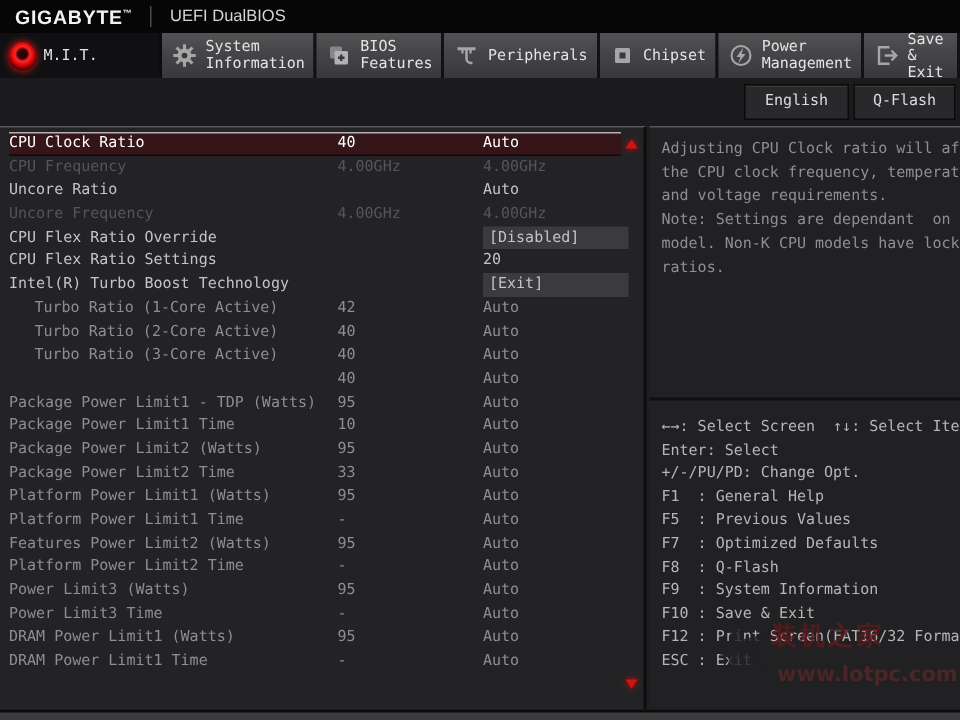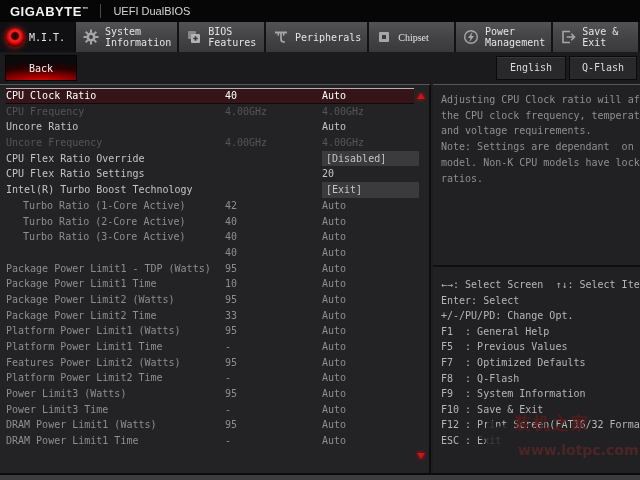--- a/index.html
+++ b/index.html
@@ -120,21 +120,21 @@
 
 <div class="screen">
 
   <div class="topbar">
     <span class="logo"><span>GIGABYTE</span><sup>™</sup></span>
     <span class="logo-sep"></span>
     <span class="fw-title">UEFI DualBIOS</span>
   </div>
 
   <div class="tabbar" id="tabbar">
-      <div class="tab active" style="width: 76px;">
+      <div class="tab active" style="width: 108px;">
         <span class="ticon">
           <span class="orb"></span>
         </span>
         <span>M.I.T.</span>
       </div>
       <div class="tab" style="flex: 1 1 0%;">
         <span class="ticon">
           <svg width="16" height="16" viewBox="0 0 16 16">
             <g fill="#a6a6a8">
               <circle cx="8" cy="8" r="4.6"></circle>
@@ -165,21 +165,21 @@
       <div class="tab" style="flex: 1 1 0%;">
         <span class="ticon">
           <svg width="16" height="16" viewBox="0 0 16 16">
             <path d="M2 3.5h12" stroke="#a6a6a8" stroke-width="2"></path>
             <path d="M8 3.5v6.5a3 3 0 0 0 3 3h1" stroke="#a6a6a8" stroke-width="1.7" fill="none"></path>
             <path d="M5.3 3.5v3.2M10.7 3.5v3.2" stroke="#a6a6a8" stroke-width="1.5"></path>
           </svg>
         </span>
         <span>Peripherals</span>
       </div>
-      <div class="tab" style="flex: 1 1 0%; font-family: Liberation Serif, serif;">
+      <div class="tab" style="flex: 1 1 0%;">
         <span class="ticon">
           <svg width="16" height="16" viewBox="0 0 16 16">
             <rect x="3" y="3" width="10" height="10" rx="1" fill="#a6a6a8"></rect>
             <rect x="6" y="6" width="4" height="4" fill="#39393b"></rect>
           </svg>
         </span>
         <span>Chipset</span>
       </div>
       <div class="tab" style="flex: 1 1 0%;">
         <span class="ticon">
@@ -195,21 +195,20 @@
           <svg width="16" height="16" viewBox="0 0 16 16">
             <path d="M10 2.5H3v11h7" fill="none" stroke="#a6a6a8" stroke-width="1.6"></path>
             <path d="M6.8 8h7.2M11.3 4.8 14.5 8l-3.2 3.2" fill="none" stroke="#a6a6a8" stroke-width="1.6"></path>
           </svg>
         </span>
         <span>Save &amp; Exit</span>
       </div>
     </div>
 
   <div class="subbar">
-    <div class="back-btn">Back</div>
     <div class="mini-btn btn-qflash">Q-Flash</div>
     <div class="mini-btn btn-english">English</div>
   </div>
 
   <div class="list-panel">
     <div class="rows" id="rows">
         <div class="row selected"><span class="lbl">CPU Clock Ratio</span><span class="col2">40</span><span class="col3">Auto</span></div>
         <div class="row disabled"><span class="lbl">CPU Frequency</span><span class="col2">4.00GHz</span><span class="col3">4.00GHz</span></div>
         <div class="row"><span class="lbl">Uncore Ratio</span><span class="col2"></span><span class="col3">Auto</span></div>
         <div class="row disabled"><span class="lbl">Uncore Frequency</span><span class="col2">4.00GHz</span><span class="col3">4.00GHz</span></div>

